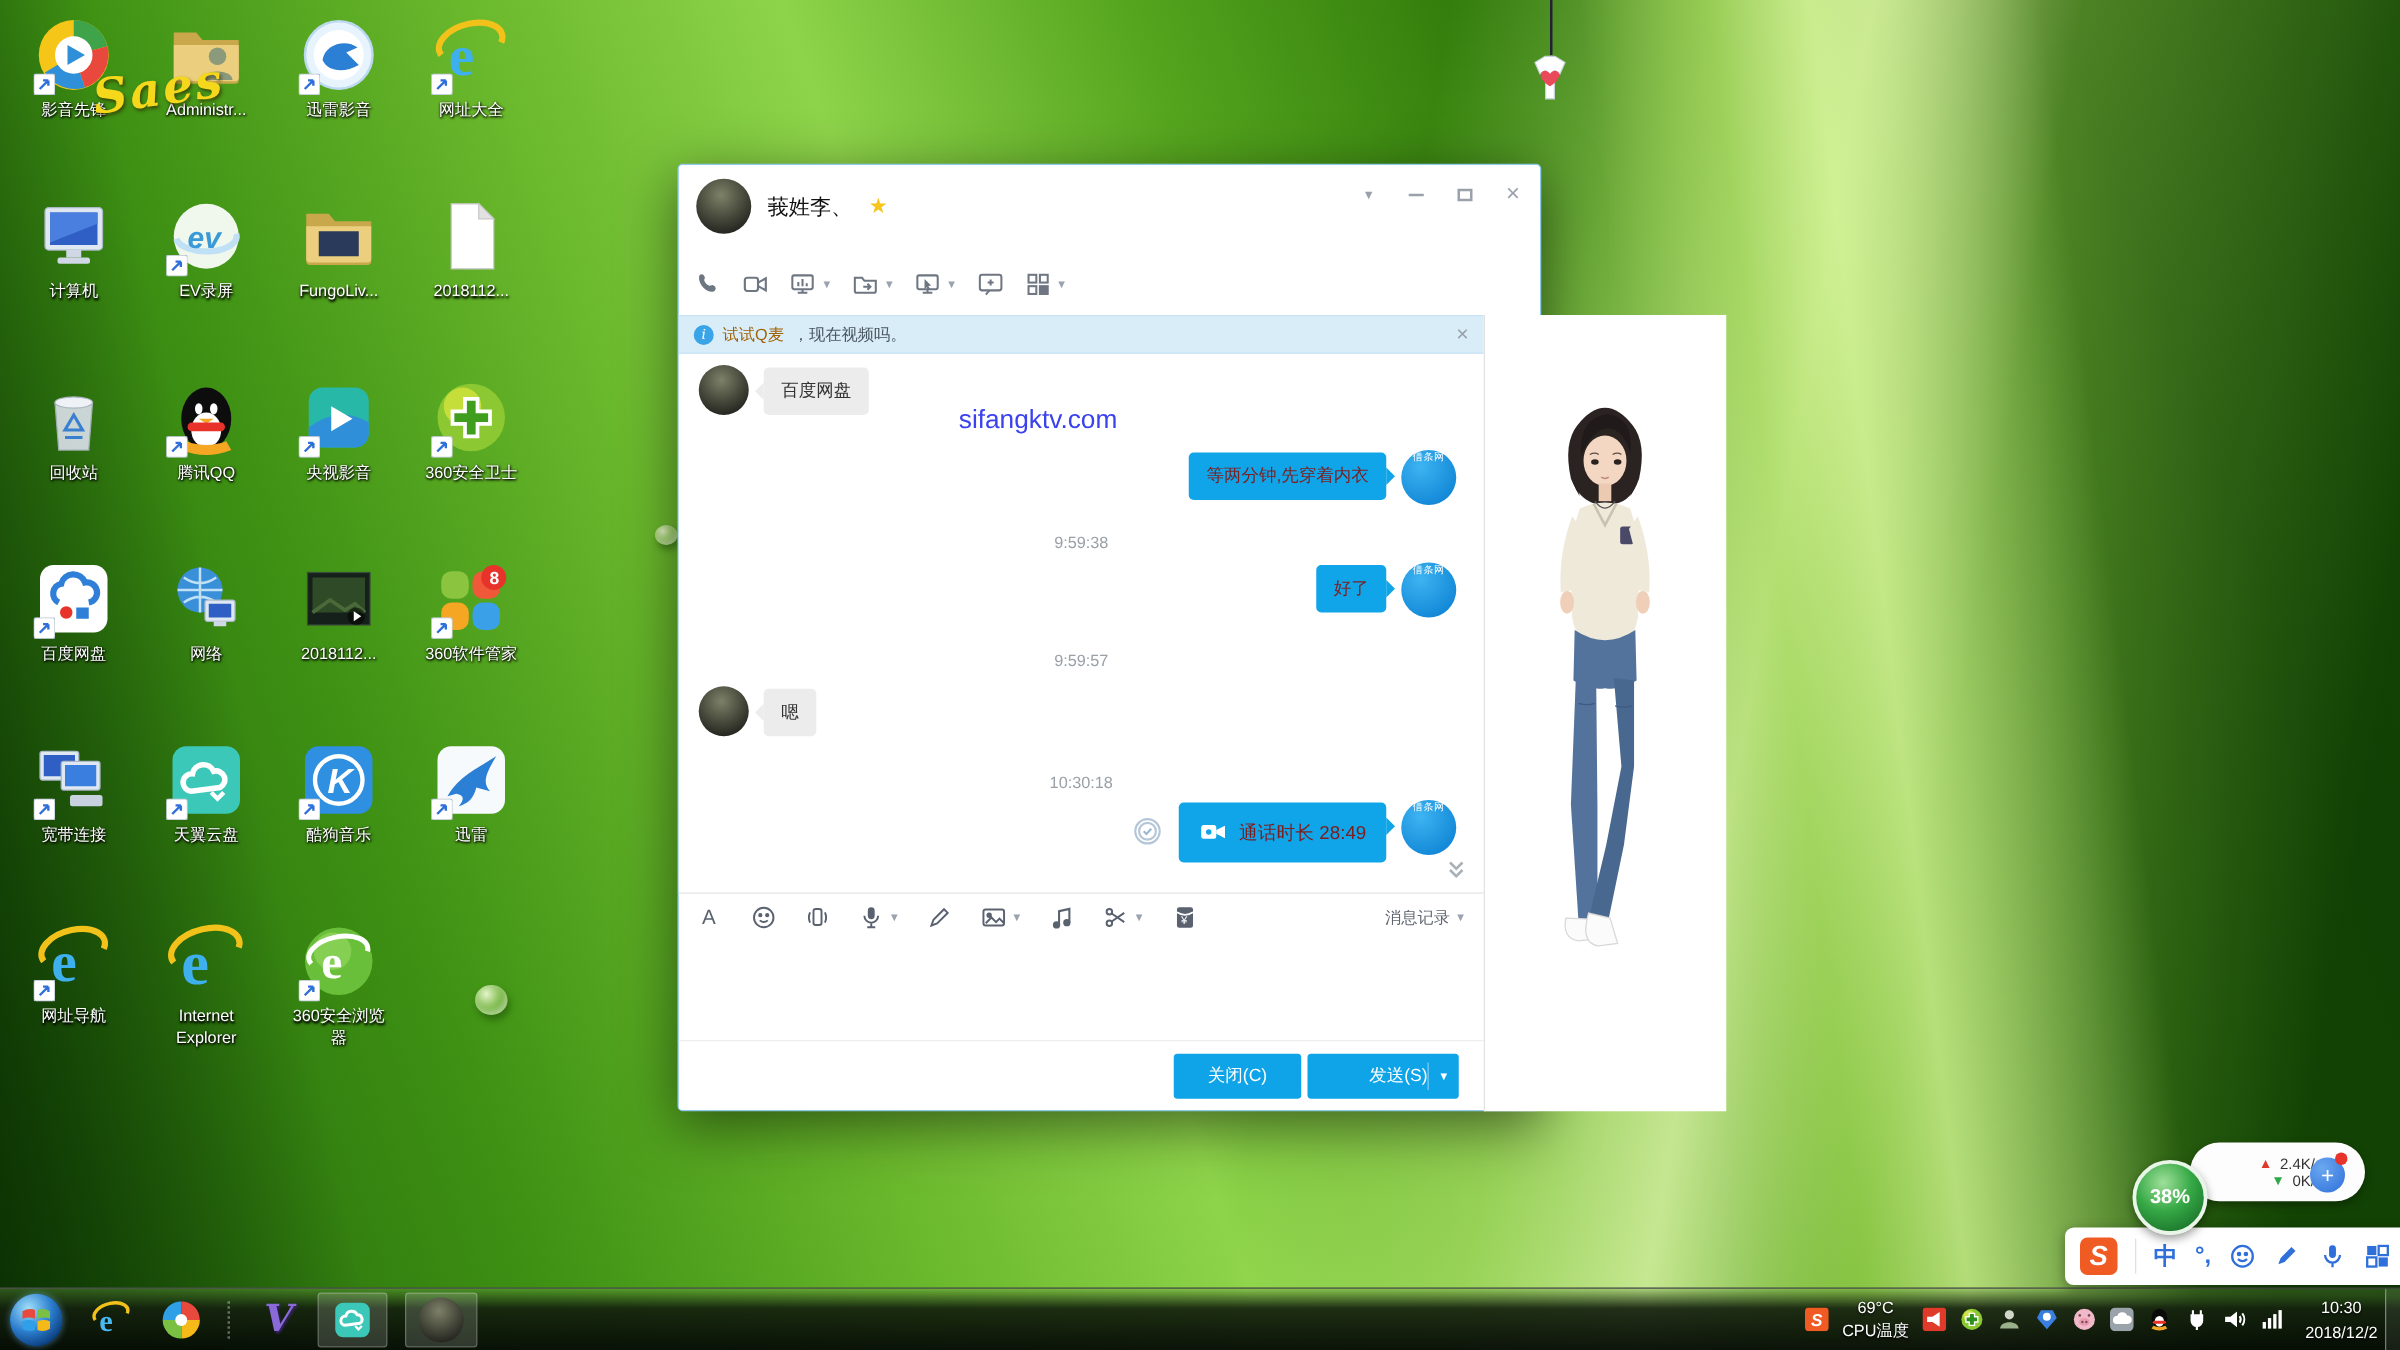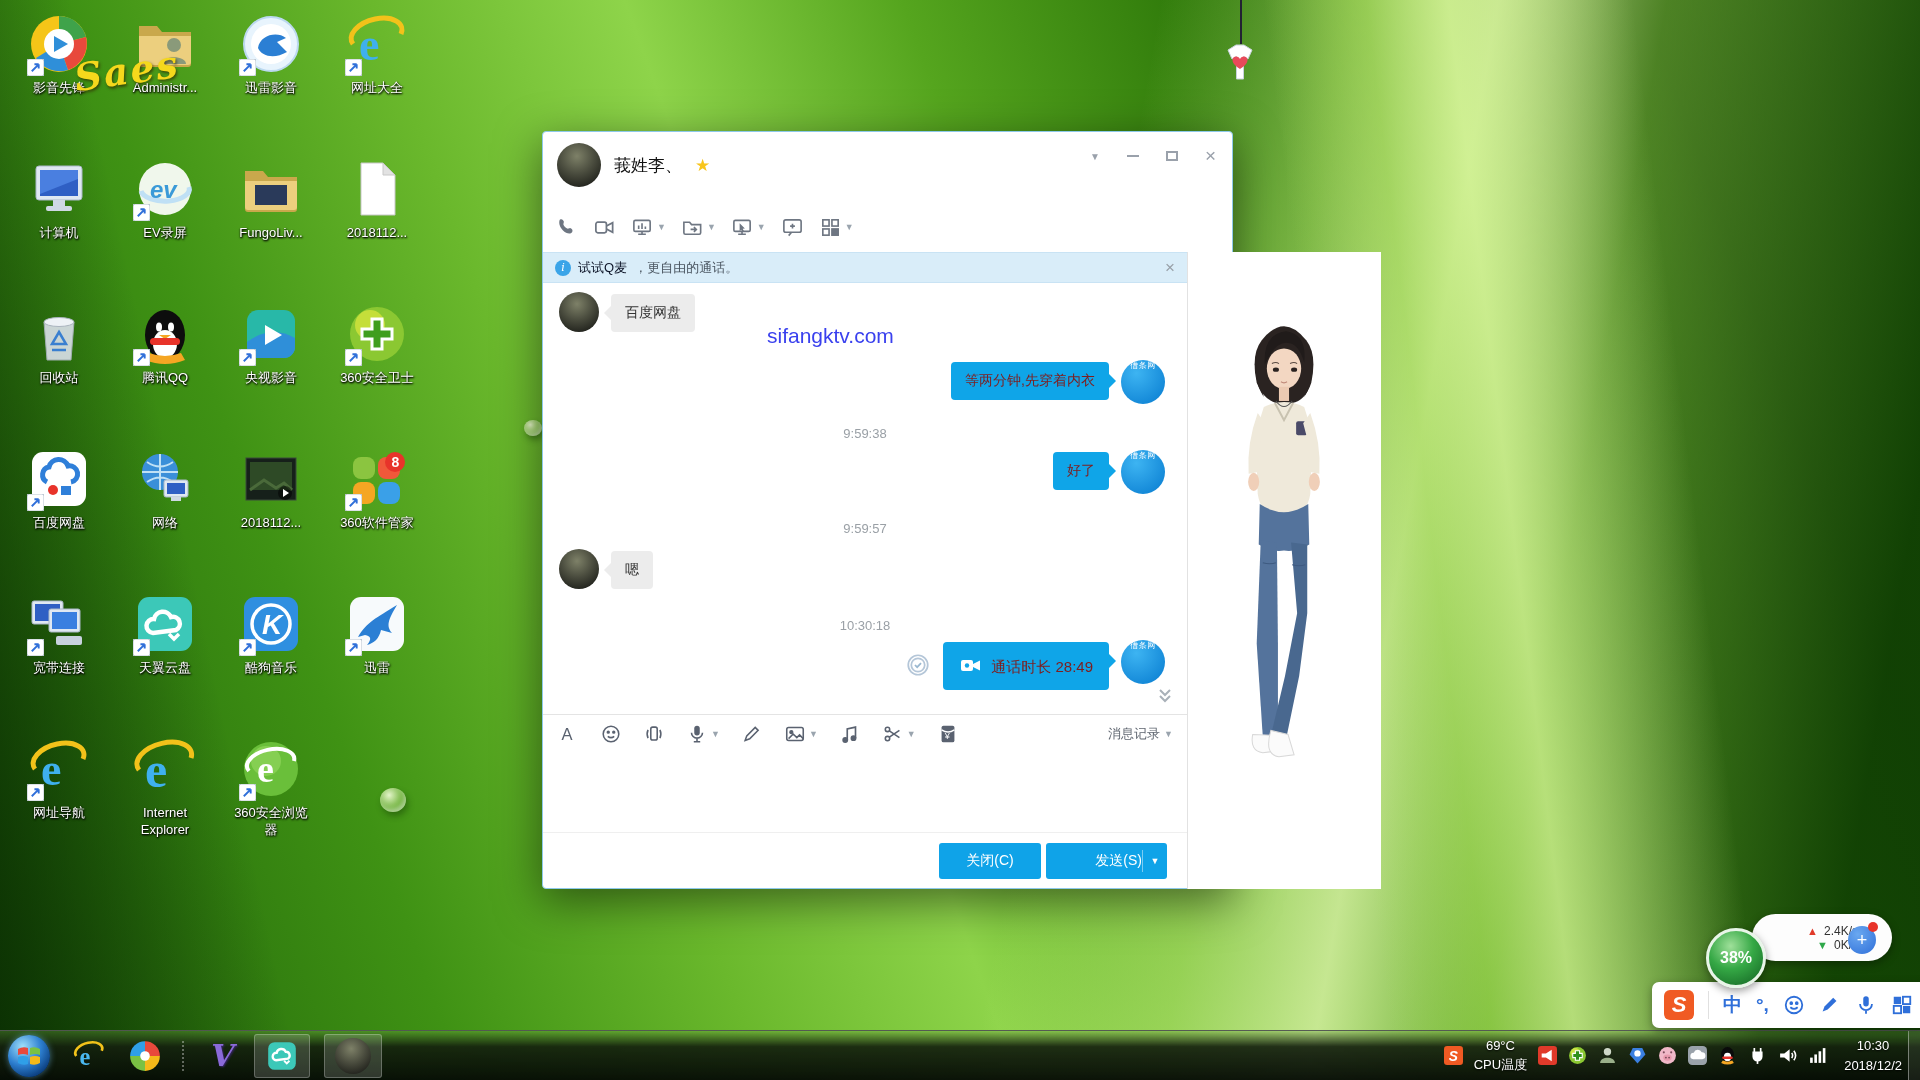--- a/index.html
+++ b/index.html
@@ -37,21 +37,21 @@
   .wc-caret{font-size:10px}
   .wc-min i{display:block;width:12px;height:2px;background:#9aa1ab}
   .wc-max i{display:block;width:12px;height:10px;border:2px solid #9aa1ab}
   .wc-close{font-size:19px;line-height:14px}
   .topbar{position:absolute;left:12px;top:74px;height:42px;display:flex;align-items:center;gap:15px}
   .tool{display:flex;align-items:center;gap:3px;cursor:pointer}
   .tool svg{width:23px;height:23px}
   .caret{font-size:9px;color:#9aa4ae}
   .notice{position:absolute;left:0;top:120px;width:644px;height:31px;background:#d9edf9;border-top:1px solid #c9e3f4;border-bottom:1px solid #c9e3f4;display:flex;align-items:center;padding:0 12px;gap:7px;font-size:13px}
   .ninfo{width:16px;height:16px;border-radius:50%;background:#3aa4e8;color:#fff;font-size:11px;font-style:italic;font-family:"DejaVu Serif",serif;display:flex;align-items:center;justify-content:center}
-  .nlink{color:#0f172a;cursor:pointer}
+  .nlink{color:#a16207;cursor:pointer}
   .ntext{color:#4a5560}
   .nclose{margin-left:auto;color:#98a0a8;font-size:17px;cursor:pointer}
   .chatarea{position:absolute;left:0;top:152px;width:644px;height:430px;background:#fff}
   .wm2{position:absolute;left:224px;top:40px;font-size:21px;font-weight:500;color:#3a41ee}
   .mrow{position:absolute;display:flex;align-items:flex-start;gap:12px}
   .m1{left:16px;top:8px}
   .m2{right:22px;top:76px}
   .m3{right:22px;top:166px}
   .m4{left:16px;top:265px}
   .mcall{right:22px;top:356px}
@@ -528,21 +528,21 @@
           <rect x="4" y="13.5" width="6.5" height="6.5"></rect>
           <rect x="13.5" y="13.5" width="6.5" height="6.5" fill="#6e7682"></rect>
         </svg>
         <span class="caret">▼</span>
       </span>
     </div>
 
   <div class="notice">
     <span class="ninfo">i</span>
     <span class="nlink">试试Q麦</span>
-    <span class="ntext">，更自由的通话。</span>
+    <span class="ntext">，现在视频吗。</span>
     <span class="nclose">×</span>
   </div>
 
   <div class="chatarea">
     <div class="wm2">sifangktv.com</div>
     <div class="mrow m1">
       <span class="av sm"></span>
       <span class="bub left">百度网盘</span>
     </div>
     <div class="mrow m2">

